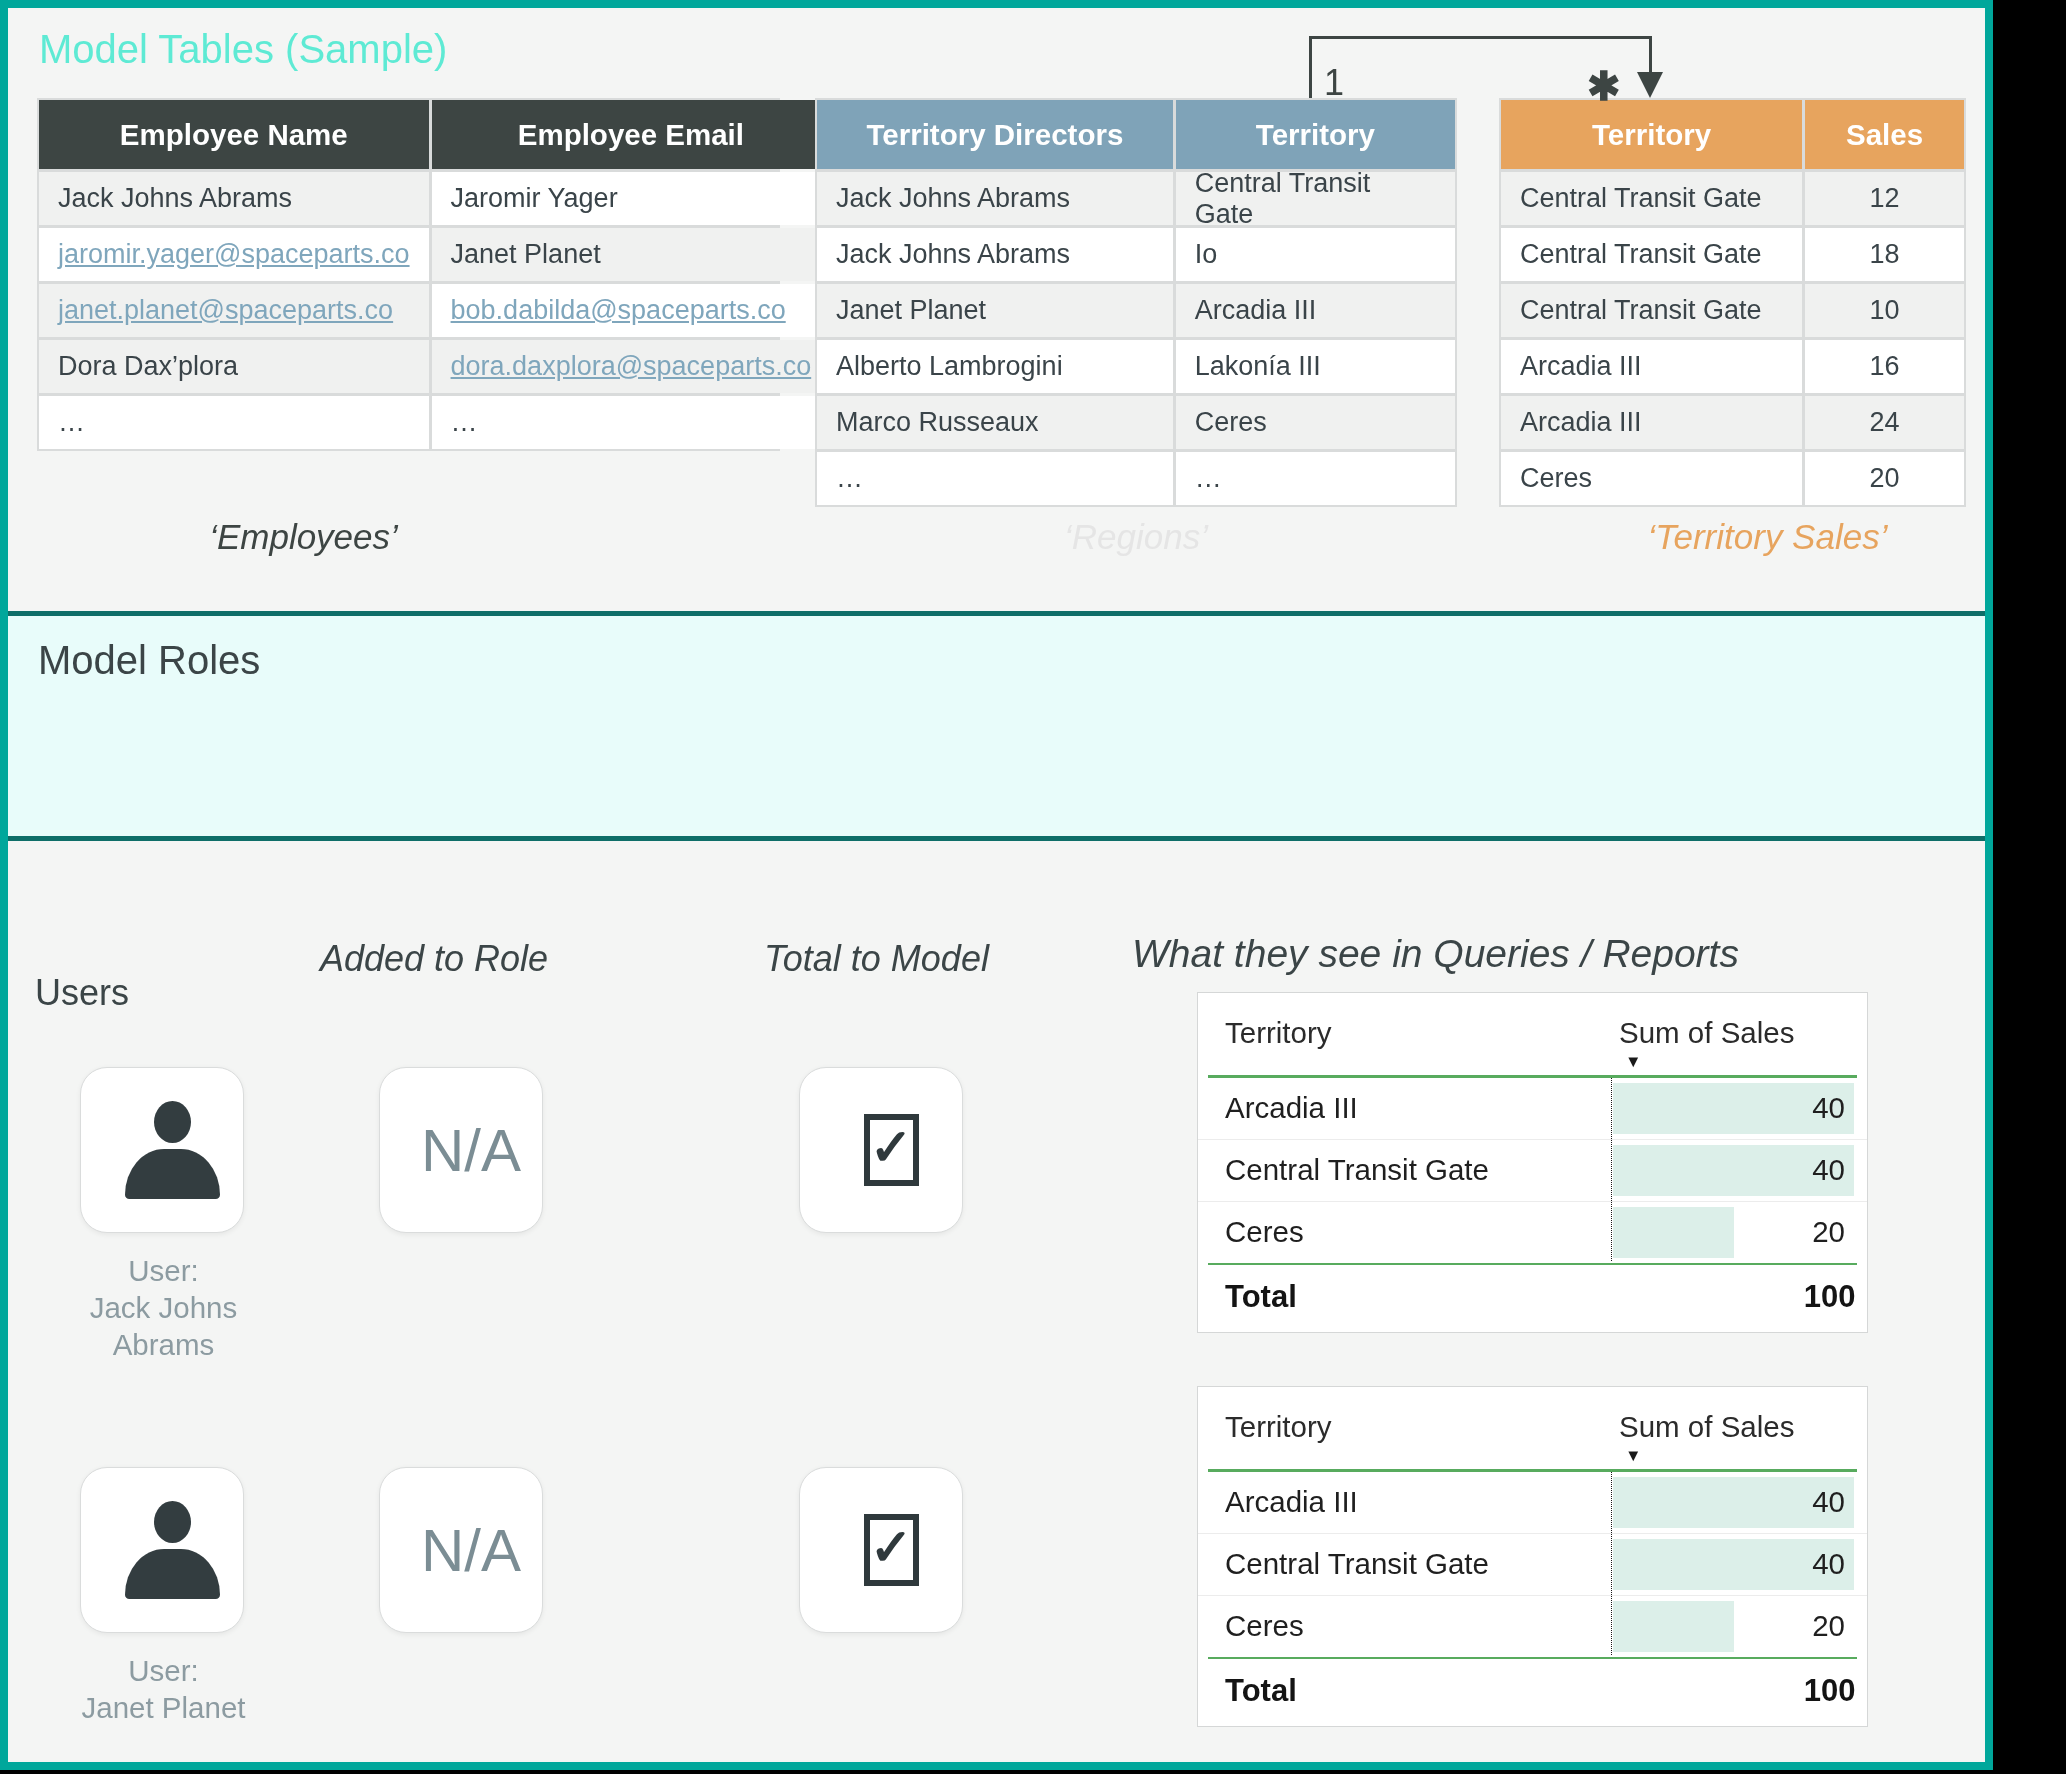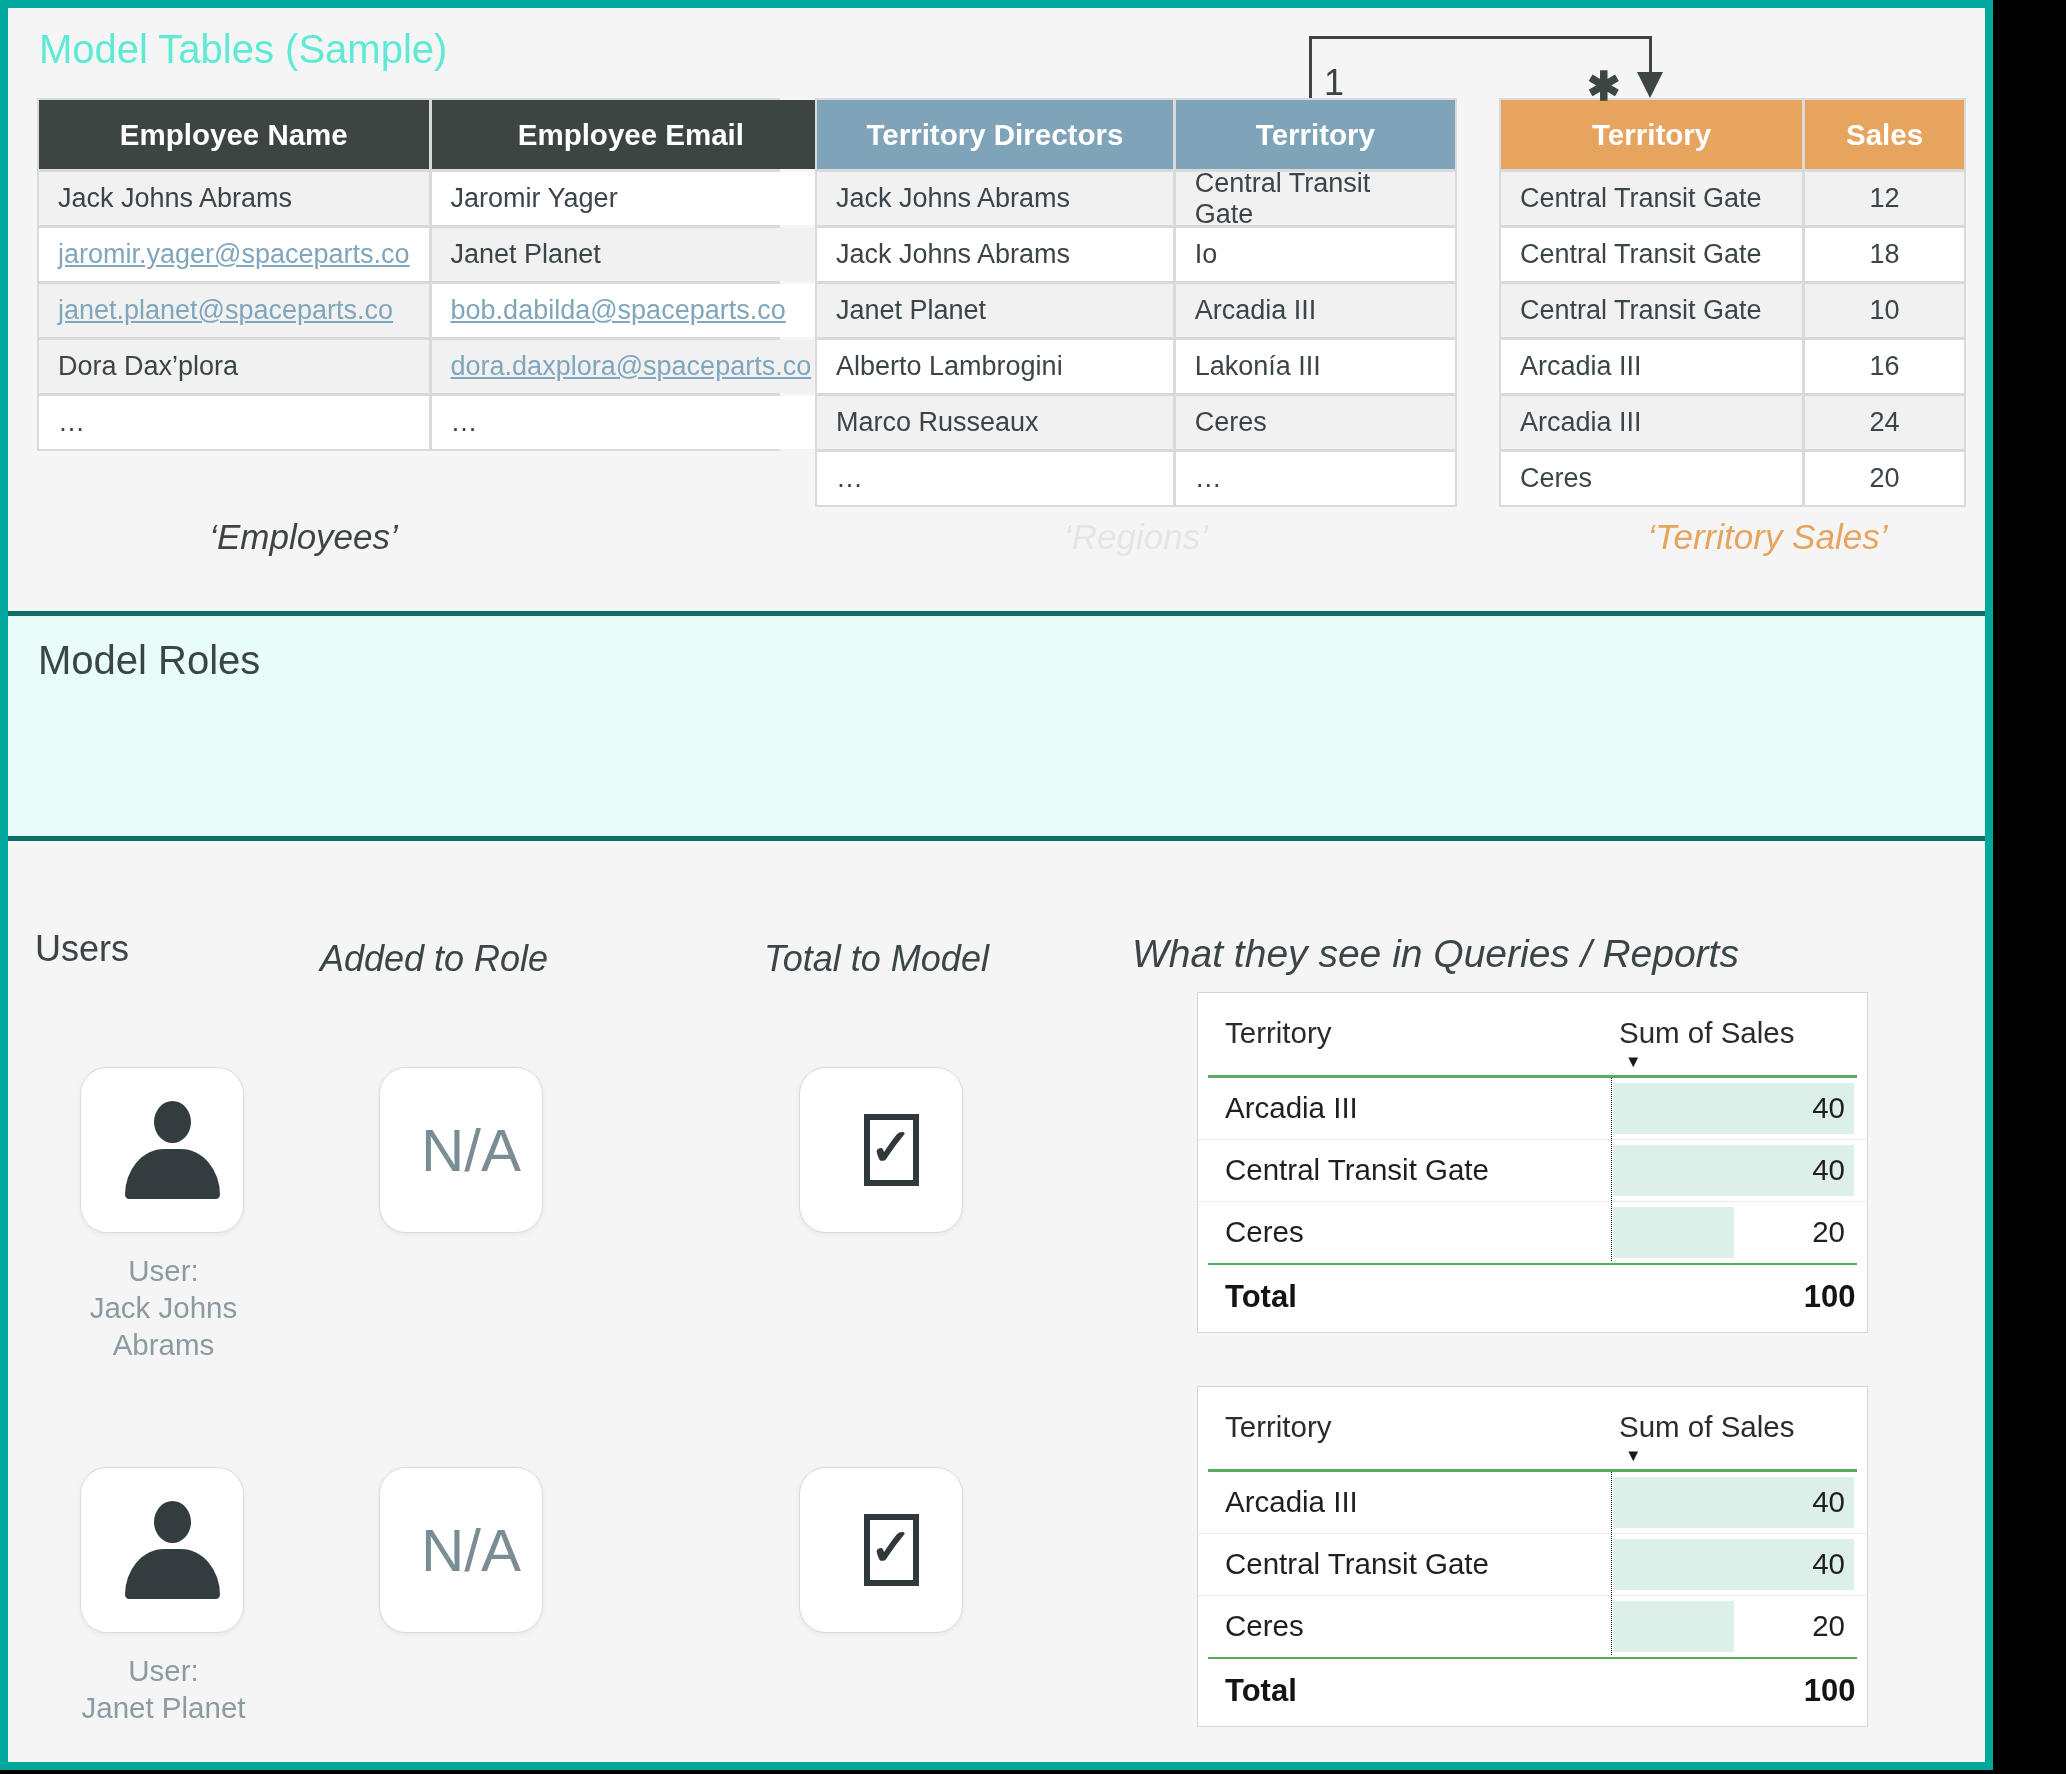--- a/index.html
+++ b/index.html
@@ -43,21 +43,21 @@
   .conn-one{position:absolute;left:1324px;top:62px;font-size:36px;color:#3d4543;}
   .conn-many{position:absolute;left:1587px;top:63px;font-size:40px;font-weight:bold;color:#3d4543;}
 
   
   .roles-band{position:absolute;left:0;top:611px;width:1993px;height:230px;background:#e8fcfa;
     border-top:5.8px solid #0e6e68;border-bottom:5.8px solid #0e6e68;border-left:7.7px solid #0e6e68;border-right:7.7px solid #0e6e68;box-sizing:border-box;padding-left:20px;}
   .roles-title{position:absolute;left:31px;top:22px;font-size:40px;color:#3b4547;}
 
   
   .colhead{position:absolute;font-size:36px;color:#3b4547;}
-  .colhead.users{left:35px;top:928px;}
+  .colhead.users{left:35px;top:972px;}
   .colhead.added{left:280px;width:308px;top:938px;font-style:italic;text-align:center;}
   .colhead.access{left:703px;width:347px;top:938px;font-style:italic;text-align:center;}
   .colhead.reports{left:1132px;top:932px;font-size:39px;font-style:italic;}
 
   .user-row{position:absolute;left:0;width:1155px;}
   .card{position:absolute;top:0;width:164px;height:166px;background:#fff;border:1.9px solid #dadcdc;border-radius:27px;
     box-shadow:0 1.9px 5.1px rgba(0,0,0,0.06);box-sizing:border-box;display:flex;align-items:center;justify-content:center;padding-left:20px;}
   .card.user{left:80px;}
   .card.na{left:379px;}
   .card.check{left:799px;}

